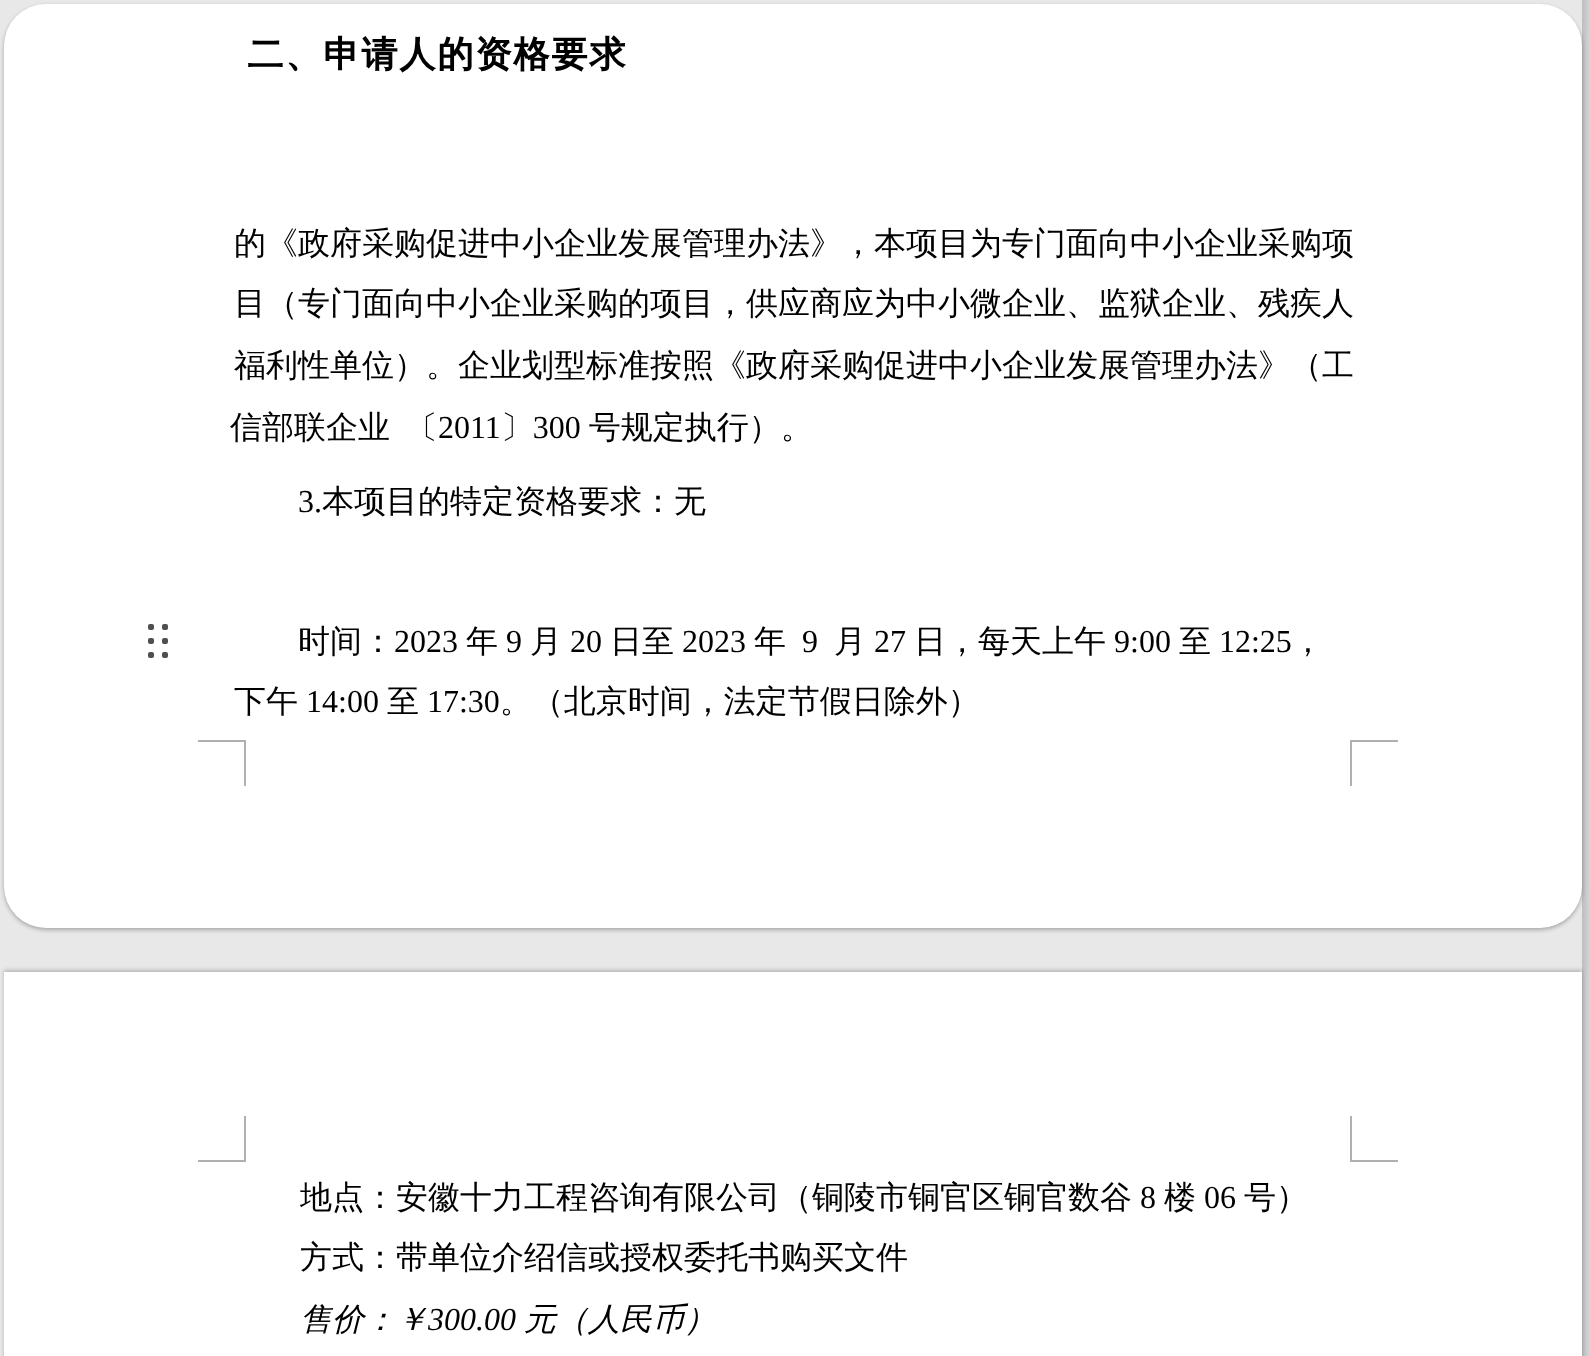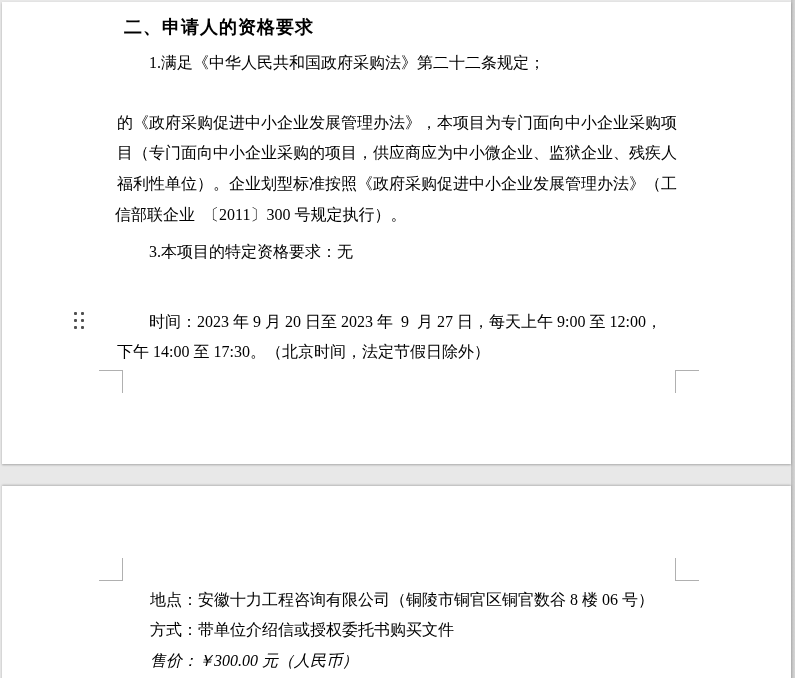--- a/index.html
+++ b/index.html
@@ -19,21 +19,21 @@
     left: 791px; top: 0; width: 4px; height: 678px;
     background: linear-gradient(to right, #bdbdbd, #d6d6d6);
   }
   .page {
     position: absolute;
     left: 2px;
     width: 789px;
     background: #ffffff;
     box-shadow: 0 1px 2px rgba(0,0,0,0.28);
   }
-  #page1 { top: 2px; height: 462px; }
+  #page1 { top: 2px; height: 462px; border-radius: 21px; }
   #page2 { top: 486px; height: 232px; box-shadow: 0 -1px 2px rgba(0,0,0,0.22); }
   .line, .heading {
     position: absolute;
     white-space: pre;
     color: #000000;
     font-size: 16px;
     line-height: 20px;
   }
   .heading {
     font-family: "Liberation Sans", "DejaVu Sans", sans-serif;
@@ -69,35 +69,34 @@
 <body>
 
 <div id="canvas">
 
   <div class="page-edge-right"></div>
 
   <div class="page" id="page1">
 
     <div class="heading" style="left:122px; top:13px;">二、申请人的资格要求</div>
 
-    <div class="line" style="left:147px; top:51px;">1.满足《中华人民共和国政府采购法》第二十二条规定；</div>
 
 
     <div class="line" style="left:115px; top:111px;">的《政府采购促进中小企业发展管理办法》，本项目为专门面向中小企业采购项</div>
 
     <div class="line" style="left:115px; top:141px;">目（专门面向中小企业采购的项目，供应商应为中小微企业、监狱企业、残疾人</div>
 
     <div class="line" style="left:115px; top:172px;">福利性单位）。企业划型标准按照《政府采购促进中小企业发展管理办法》（工</div>
 
     <div class="line" style="left:113px; top:203px;">信部联企业  〔2011〕300 号规定执行）。</div>
 
     <div class="line" style="left:147px; top:240px;text-align:center;">3.本项目的特定资格要求：无</div>
 
 
-    <div class="line" style="left:147px; top:310px;">时间：2023 年 9 月 20 日至 2023 年  9  月 27 日，每天上午 9:00 至 12:00，</div>
+    <div class="line" style="left:147px; top:310px;">时间：2023 年 9 月 20 日至 2023 年  9  月 27 日，每天上午 9:00 至 12:25，</div>
 
     <div class="line" style="left:115px; top:340px;">下午 14:00 至 17:30。（北京时间，法定节假日除外）</div>
 
     <div class="drag-handle">
       <span class="dot"></span>
       <span class="dot"></span>
       <span class="dot"></span>
       <span class="dot"></span>
       <span class="dot"></span>
       <span class="dot"></span>

